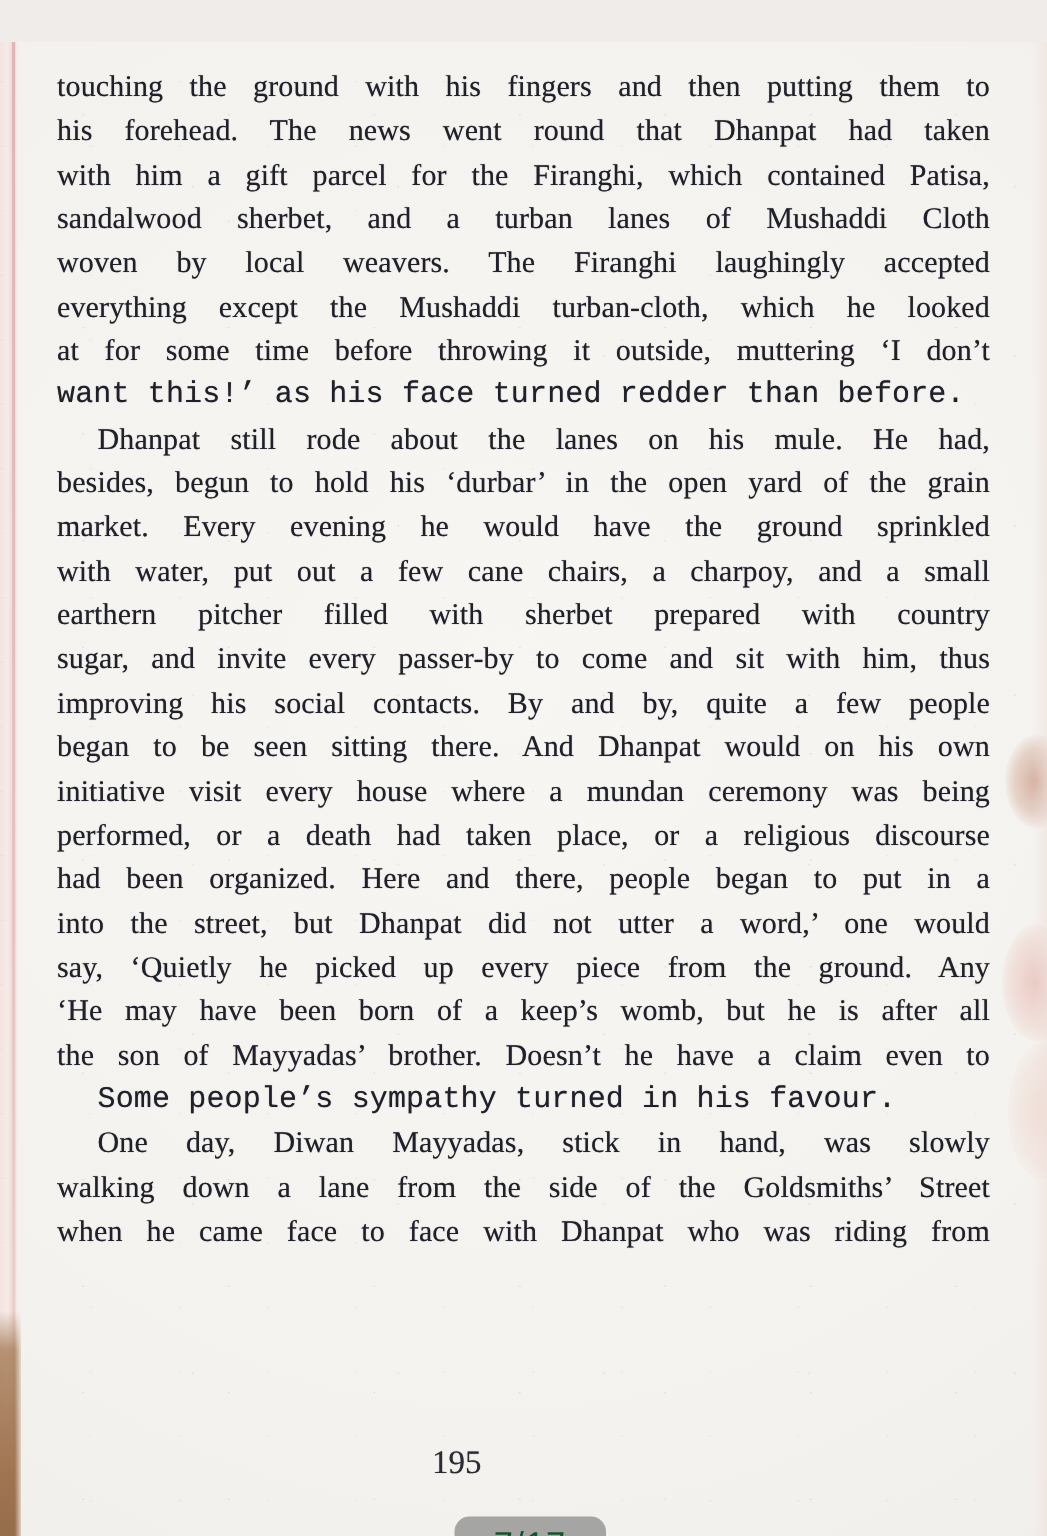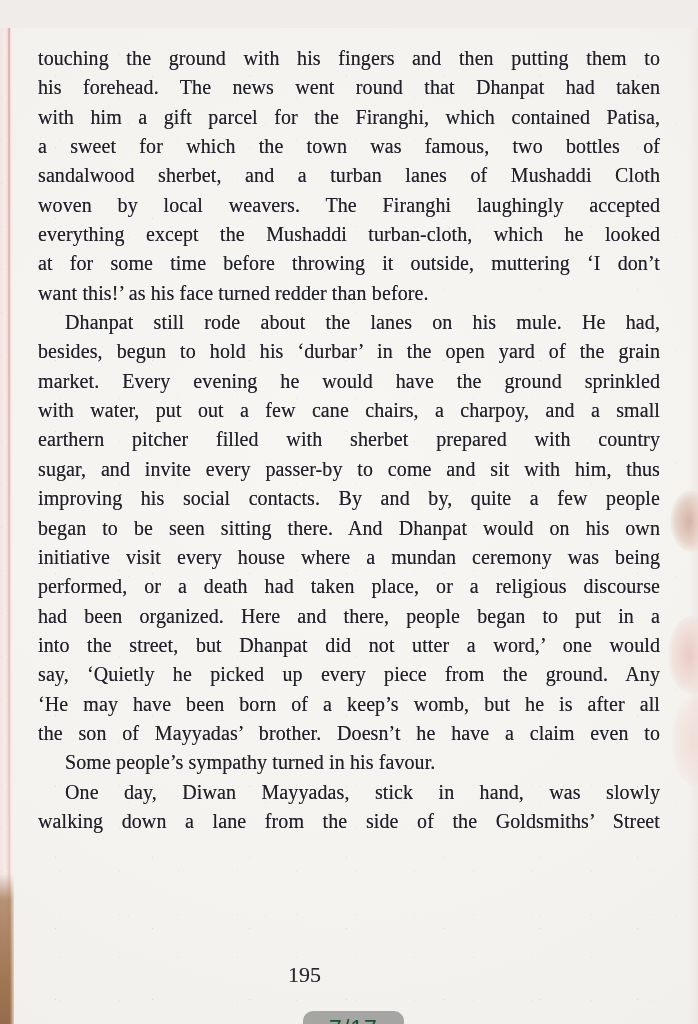--- a/index.html
+++ b/index.html
@@ -72,21 +72,21 @@
     text-shadow: 0 0 0.6px rgba(20,20,30,0.55);
   }
   .paragraph { margin: 0; }
   .line {
     line-height: 29.35px;
     text-align: justify;
     text-align-last: justify;
     white-space: normal;
   }
   .line.indent { text-indent: 27px; }
-  .line.endline { text-align-last: left; }
+  .line.endline { text-align-last: left; font-family: Liberation Mono, monospace; }
   
   .page-number {
     position: absolute; left: 288px; top: 934px; width: 90px;
     text-align: left;
     font-size: 22px; color: #2b2b33;
     text-shadow: 0 0 0.6px rgba(20,20,30,0.5);
   }
   
   .page-indicator {
     position: absolute; left: 303px; top: 983px;
@@ -102,21 +102,20 @@
 </head>
 <body>
 
 <div class="scan-page">
 
   <div class="text-block">
       <div class="paragraph">
         <div class="line">touching the ground with his fingers and then putting them to</div>
         <div class="line">his forehead. The news went round that Dhanpat had taken</div>
         <div class="line">with him a gift parcel for the Firanghi, which contained Patisa,</div>
-        <div class="line">a sweet for which the town was famous, two bottles of</div>
         <div class="line">sandalwood sherbet, and a turban lanes of Mushaddi Cloth</div>
         <div class="line">woven by local weavers. The Firanghi laughingly accepted</div>
         <div class="line">everything except the Mushaddi turban-cloth, which he looked</div>
         <div class="line">at for some time before throwing it outside, muttering ‘I don’t</div>
         <div class="line endline">want this!’ as his face turned redder than before.</div>
       </div>
       <div class="paragraph">
         <div class="line indent">Dhanpat still rode about the lanes on his mule. He had,</div>
         <div class="line">besides, begun to hold his ‘durbar’ in the open yard of the grain</div>
         <div class="line">market. Every evening he would have the ground sprinkled</div>
@@ -132,20 +131,21 @@
         <div class="line">say, ‘Quietly he picked up every piece from the ground. Any</div>
         <div class="line">‘He may have been born of a keep’s womb, but he is after all</div>
         <div class="line">the son of Mayyadas’ brother. Doesn’t he have a claim even to</div>
       </div>
       <div class="paragraph">
         <div class="line indent endline">Some people’s sympathy turned in his favour.</div>
       </div>
       <div class="paragraph">
         <div class="line indent">One day, Diwan Mayyadas, stick in hand, was slowly</div>
         <div class="line">walking down a lane from the side of the Goldsmiths’ Street</div>
+        <div class="line">when he came face to face with Dhanpat who was riding from</div>
       </div>
     </div>
 
   <div class="page-number">195</div>
 
   <div class="left-edge"></div>
   <div class="left-edge-line"></div>
   <div class="left-edge-bottom"></div>
 
   <div class="right-smudge smudge-1"></div>

